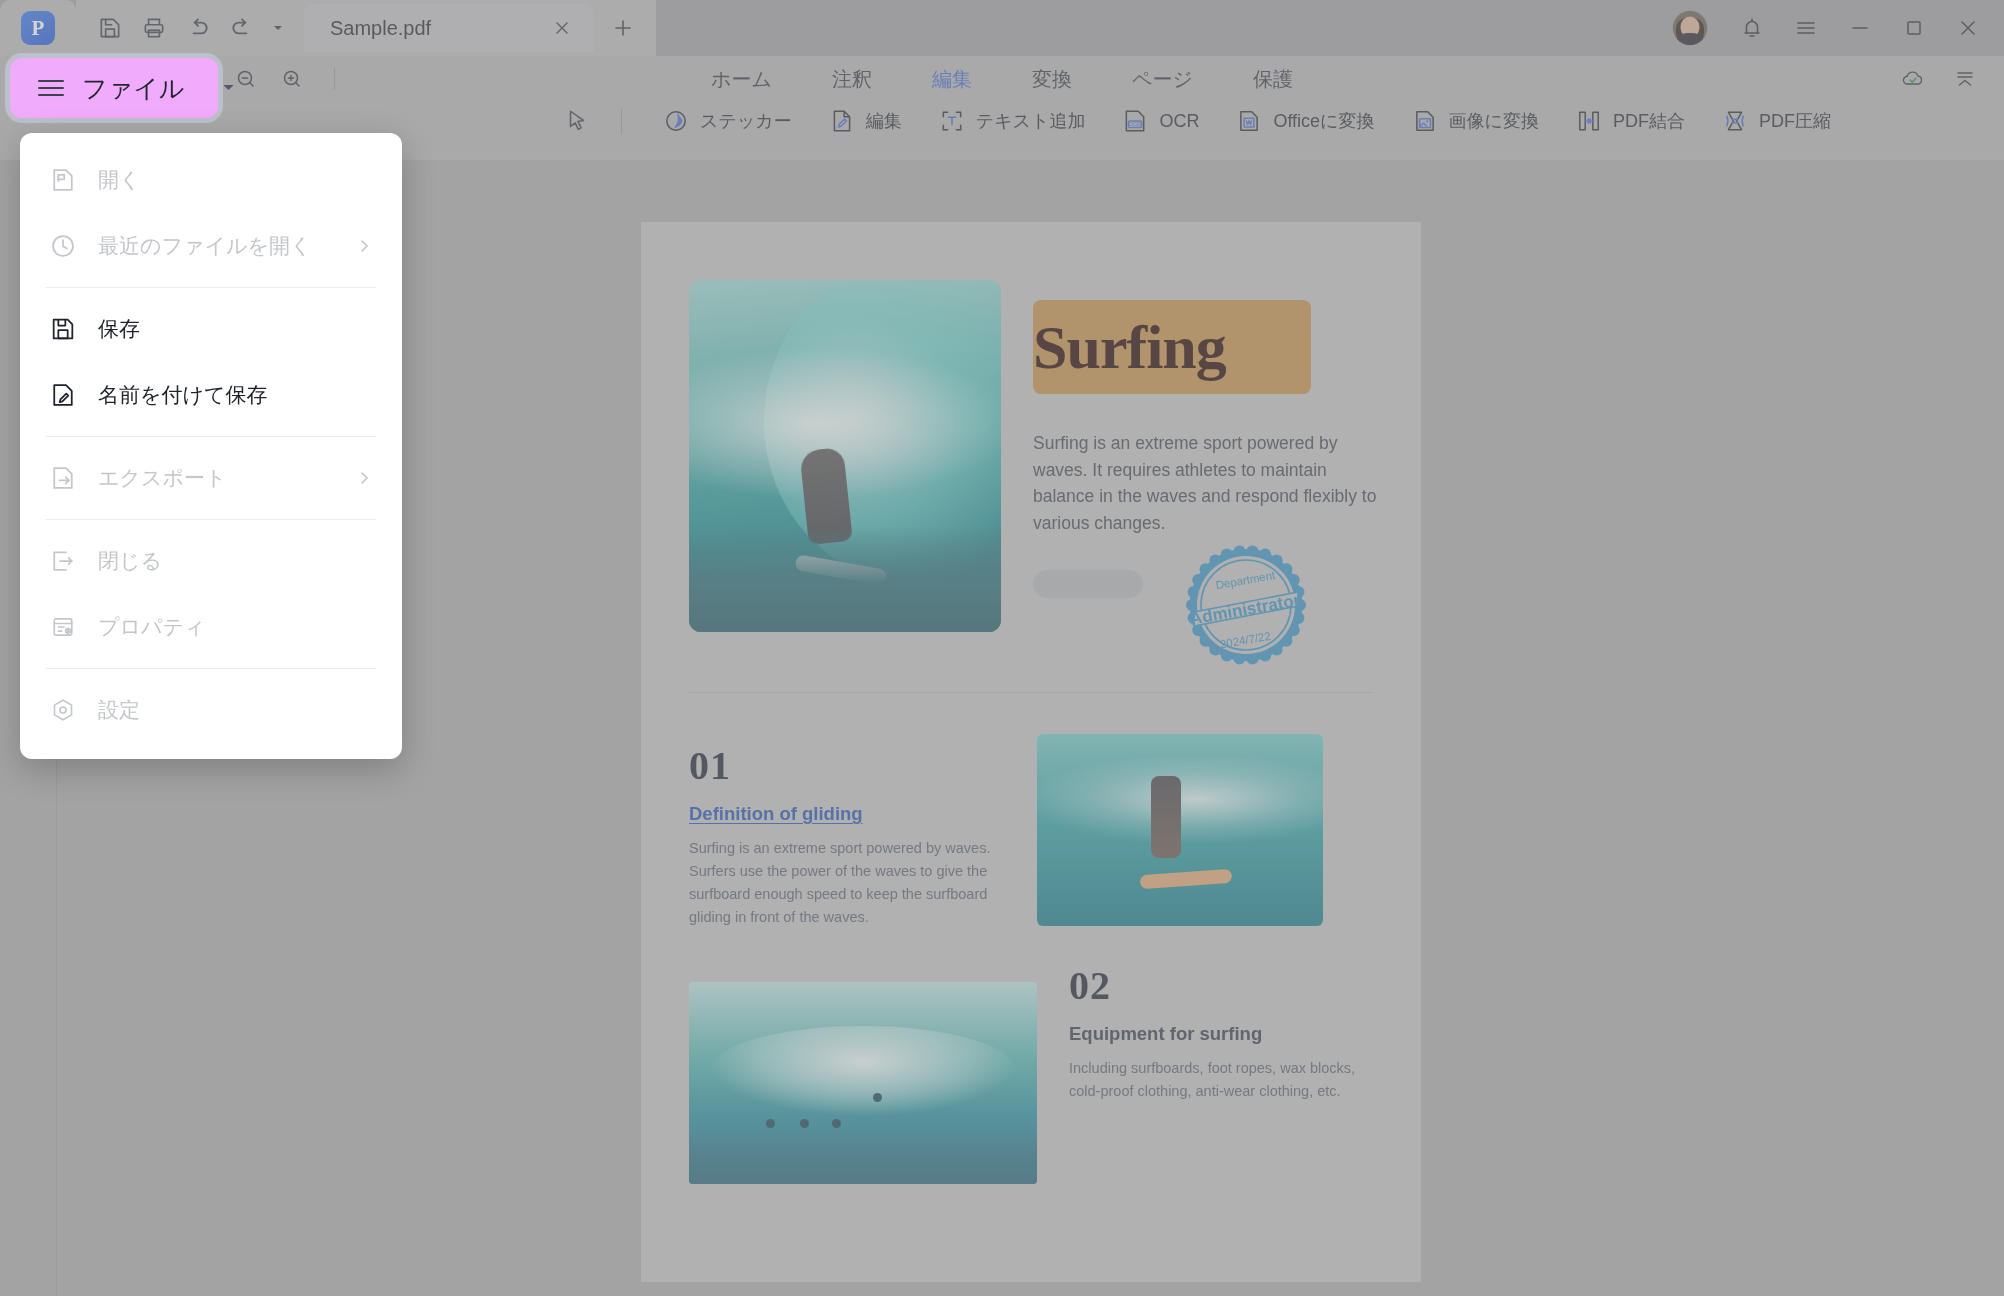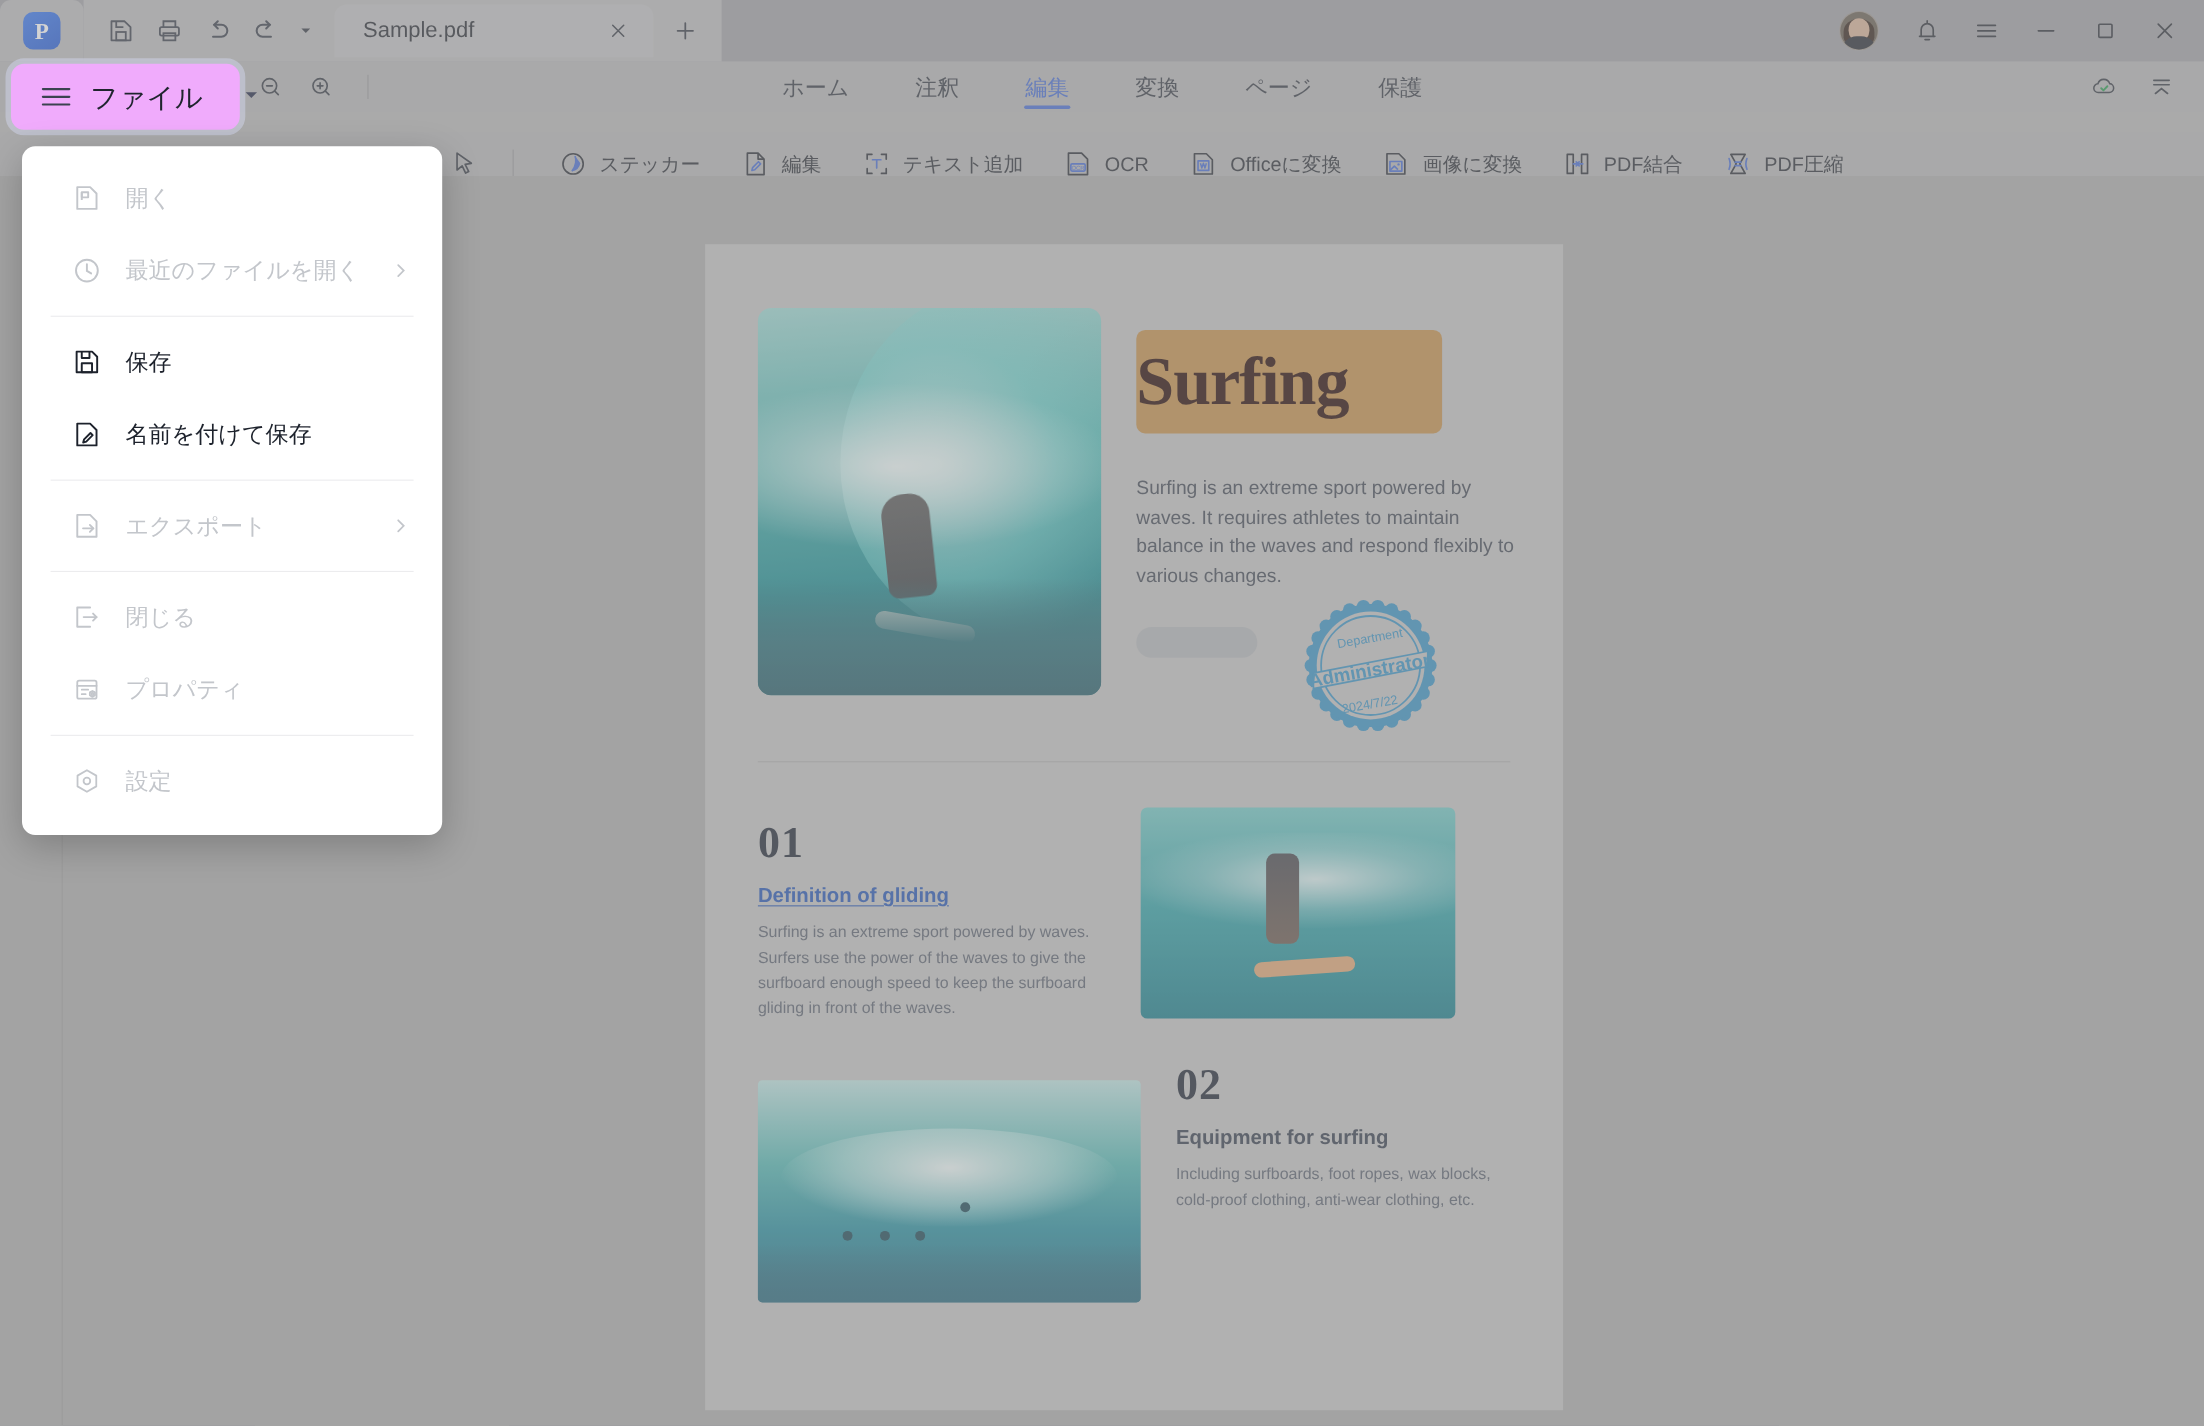--- a/index.html
+++ b/index.html
@@ -102,23 +102,23 @@
   .tab-item.active { color: #4a6fd4; }
   .tab-item.active::after {
     content:''; position:absolute; left:50%; transform:translateX(-50%);
     bottom:3px; width: 42px; height: 3px; background:#4a6fd4; border-radius:2px;
   }
   .ribbon-right { margin-left:auto; display:flex; align-items:center; gap:18px; padding-right:22px;}
   .ribbon-right .ic { width:34px;height:34px;display:flex;align-items:center;justify-content:center;color:#3a3f49;}
 
   
   .toolbar {
-    position: absolute; top: 120px; left: 0; right: 0; height: 58px;
+    position: absolute; top: 92px; left: 0; right: 0; height: 58px;
     background: #b7b7b8;
-    display: flex; align-items: center; padding-left: 400px;
+    display: flex; align-items: center; padding-left: 400px; justify-content: center;
   }
   .tb-cursor { width:44px; height:44px; display:flex;align-items:center;justify-content:center; color:#3a3f49;}
   .tb-sep { width: 1px; height: 26px; background: #9a9a9d; margin: 0 22px; }
   .tb-item {
     display:flex; align-items:center; gap: 10px;
     padding: 0 18px; height: 46px; font-size: 18px; color:#2f333b; white-space:nowrap;
   }
   .tb-item .gl { width:28px; height:28px; display:flex; align-items:center;justify-content:center; color:#2f333b; }
 
   
@@ -239,21 +239,21 @@
   .file-caret { position:absolute; left: 222px; top: 80px; z-index: 40; color:#55596a; }
 
   
   .menu {
     position:absolute; left: 20px; top: 133px; width: 382px;
     background:#fff; border-radius: 12px;
     box-shadow: 0 10px 34px rgba(0,0,0,.22);
     padding: 14px 0 16px 0; z-index: 50;
   }
   .mi {
-    display:flex; align-items:center; height: 66px; padding: 0 26px 0 44px;
+    display:flex; align-items:center; height: 66px; padding: 0 26px 0 28px;
     font-size: 21px; color:#1d222c; gap: 20px; position:relative;
   }
   .mi.disabled { color:#c3c6cb; }
   .mi .mic { width: 30px; height: 30px; display:flex; align-items:center; justify-content:center; }
   .mi .arw { position:absolute; right: 30px; display:flex; align-items:center; }
   .msep { height:1px; background:#ececee; margin: 8px 26px; }
 </style>
 </head>
 <body>
 

